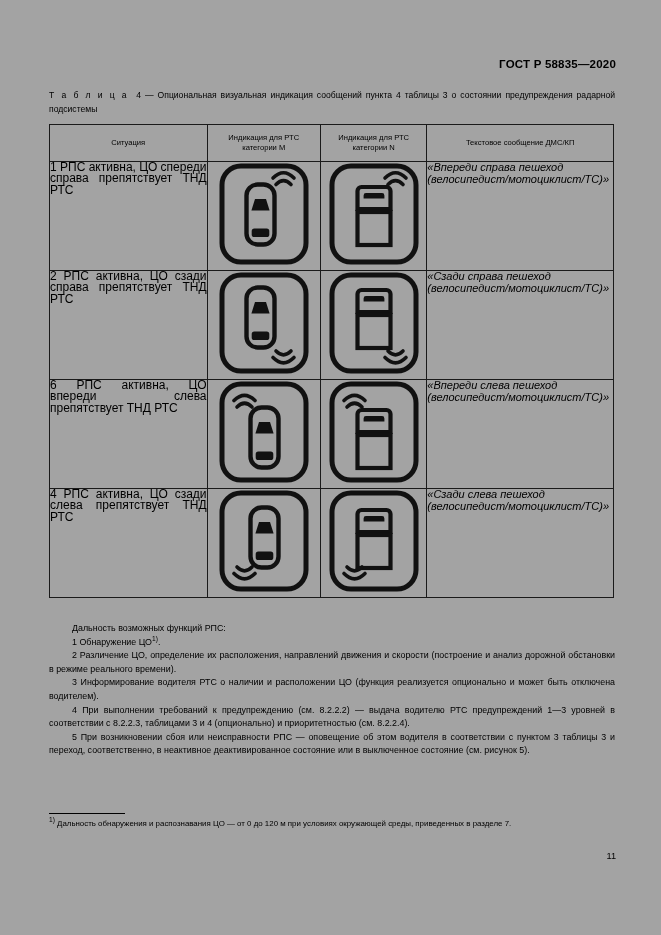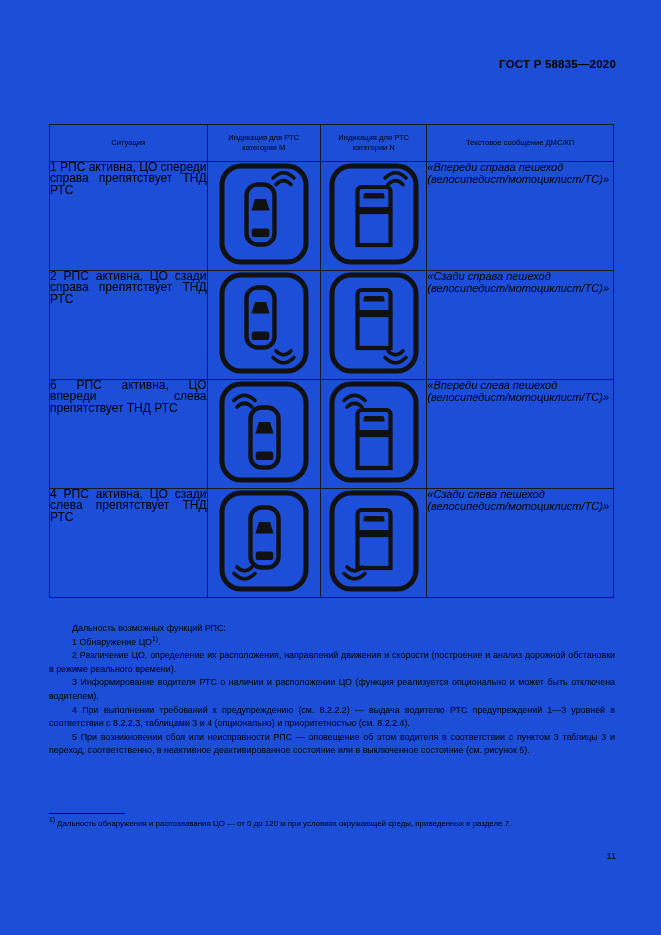--- a/index.html
+++ b/index.html
@@ -13,21 +13,21 @@
     position: relative;
     font-family: "Liberation Sans", sans-serif;
     color: #000000;
     overflow: hidden;
   }
   .page {
     position: absolute;
     left: 0; top: 0;
     width: 661px;
     height: 935px;
-    background: #1d4ed8;
+    background: #a3a3a3;
   }
   
   .std-header {
     position: absolute;
     right: 45px;
     top: 58px;
     font-size: 11.5px;
     font-weight: bold;
     letter-spacing: 0.2px;
     white-space: nowrap;
@@ -145,20 +145,26 @@
     font-size: 9.2px;
   }
 </style>
 </head>
 <body>
 
 <div class="page">
 
   <div class="std-header">ГОСТ Р 58835—2020</div>
 
+  <div class="table-caption">
+    <span class="caption-word">Т а б л и ц а</span>&nbsp;
+    <span>4</span>
+    <span>—</span>
+    <span>Опциональная визуальная индикация сообщений пункта 4 таблицы 3 о состоянии предупреждения радарной подсистемы</span>
+  </div>
 
   <div class="tbl-wrap">
     <table class="gost">
       <colgroup>
         <col class="col-sit">
           <col class="col-m">
           <col class="col-n">
           <col class="col-msg">
       </colgroup>
       <thead>

